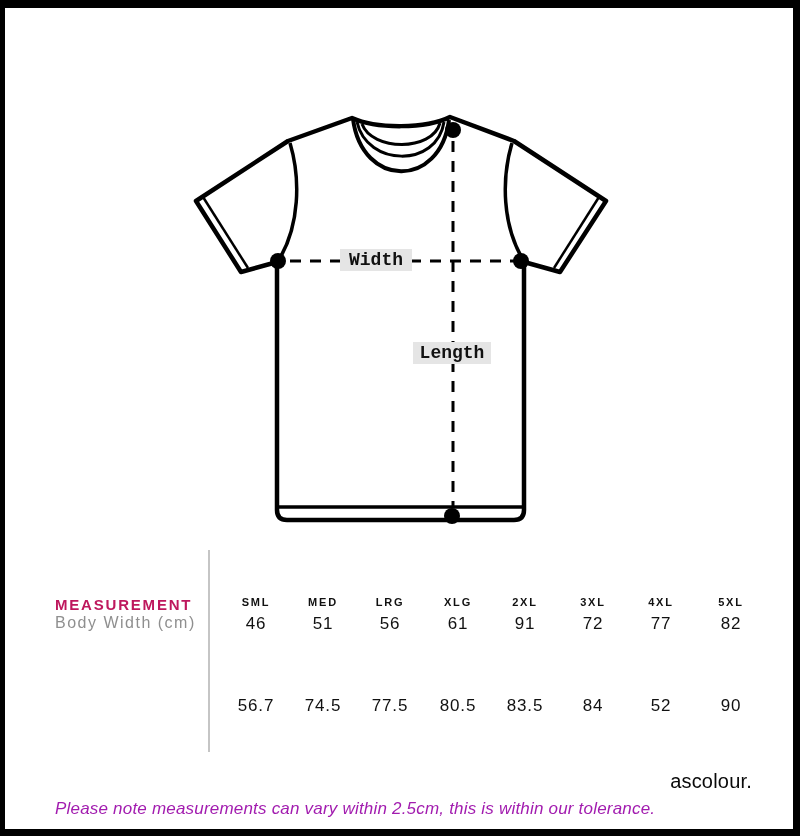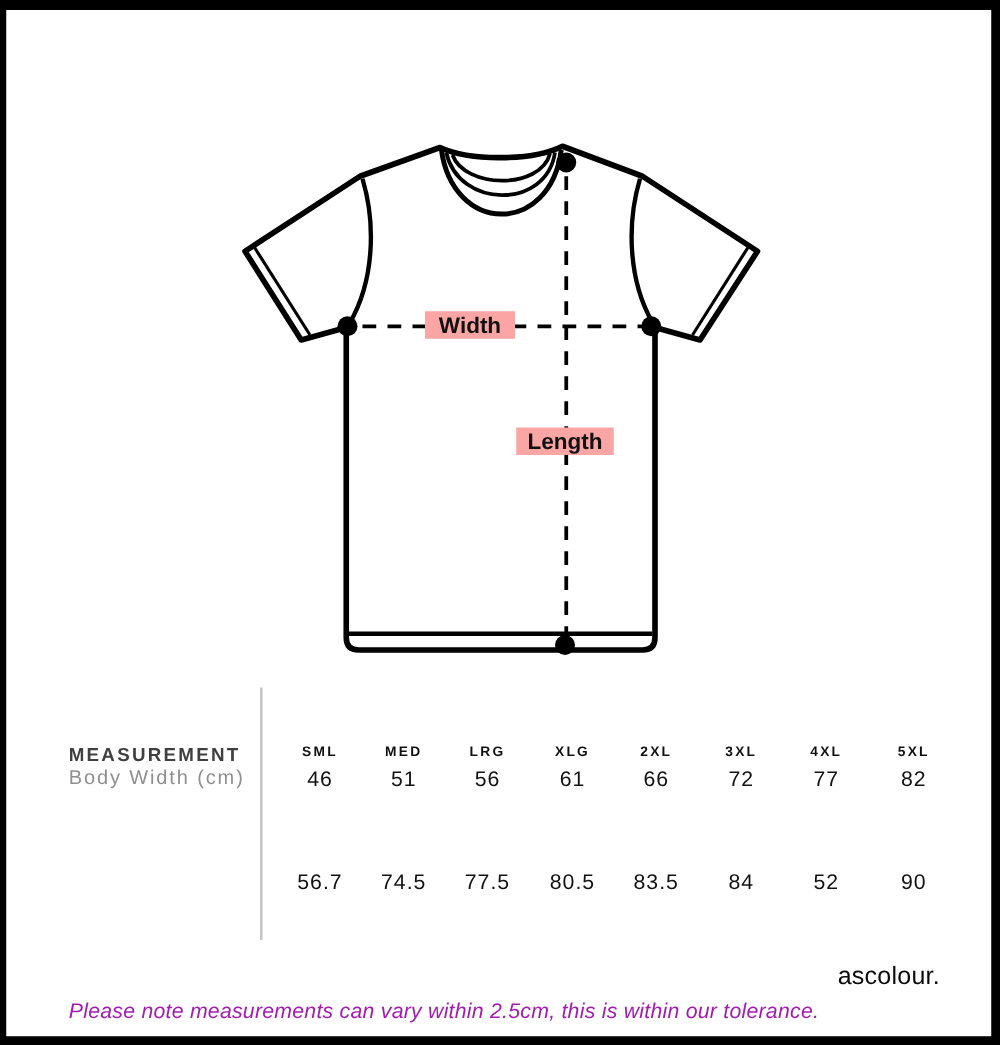--- a/index.html
+++ b/index.html
@@ -15,36 +15,36 @@
     border-width:8px 7px 7px 5px;
     pointer-events:none; z-index:50;
   }
   .title {
     position:absolute; top:34px; left:0; width:100%;
     text-align:center; font-size:48px; font-weight:bold;
     letter-spacing:0.5px; line-height:54px;
   }
   .shirt-svg { position:absolute; left:170px; top:104px; width:465px; height:436px; }
   .measure-label {
-    position:absolute; background:#fca5a5; text-align:center;
-    font-size:18px; font-weight:bold; line-height:22px; z-index:5;
+    position:absolute; background:#e5e5e5; text-align:center;
+    font-size:18px; font-weight:bold; line-height:22px; z-index:5;font-family:Liberation Mono, monospace;
   }
   .width-label  { left:340px; top:249px; width:72px; }
   .length-label { left:413px; top:342px; width:78px; }
 
   .table-divider {
     position:absolute; left:208px; top:550px; width:2px; height:202px;
     background:#c5c5c5;
   }
   .trow { position:absolute; left:0; width:100%; height:22px; }
   .trow-header { top:596px; }
   .trow-1 { top:614px; }
   .trow-2 { top:696px; }
   .tlabel { position:absolute; left:55px; top:0; white-space:nowrap; }
-  .tlabel-header { font-size:15px; font-weight:bold; letter-spacing:1.8px; color:#404040; }
+  .tlabel-header { font-size:15px; font-weight:bold; letter-spacing:1.8px; color:#be185d; }
   .tlabel-muted  { font-size:16px; letter-spacing:1.5px; color:#8f8f8f; }
   .size-col { position:absolute; top:0; width:68px; text-align:center; white-space:nowrap; }
   .hdr .size-col { font-size:11px; font-weight:bold; letter-spacing:1.8px; }
   .val .size-col { font-size:17px; letter-spacing:0.8px; }
   .c1{left:222px} .c2{left:289px} .c3{left:356px} .c4{left:424px}
   .c5{left:491px} .c6{left:559px} .c7{left:627px} .c8{left:697px}
 
   .footer-note {
     position:absolute; left:55px; top:777px;
     font-size:17px; font-style:italic; color:#a21caf; letter-spacing:0.2px;
@@ -111,21 +111,21 @@
     <span class="size-col c7">4XL</span>
     <span class="size-col c8">5XL</span>
   </div>
 
   <div class="trow trow-1 val">
     <span class="tlabel tlabel-muted">Body Width (cm)</span>
     <span class="size-col c1">46</span>
     <span class="size-col c2">51</span>
     <span class="size-col c3">56</span>
     <span class="size-col c4">61</span>
-    <span class="size-col c5">66</span>
+    <span class="size-col c5">91</span>
     <span class="size-col c6">72</span>
     <span class="size-col c7">77</span>
     <span class="size-col c8">82</span>
   </div>
 
   <div class="trow trow-2 val">
     <span class="size-col c1">56.7</span>
     <span class="size-col c2">74.5</span>
     <span class="size-col c3">77.5</span>
     <span class="size-col c4">80.5</span>

